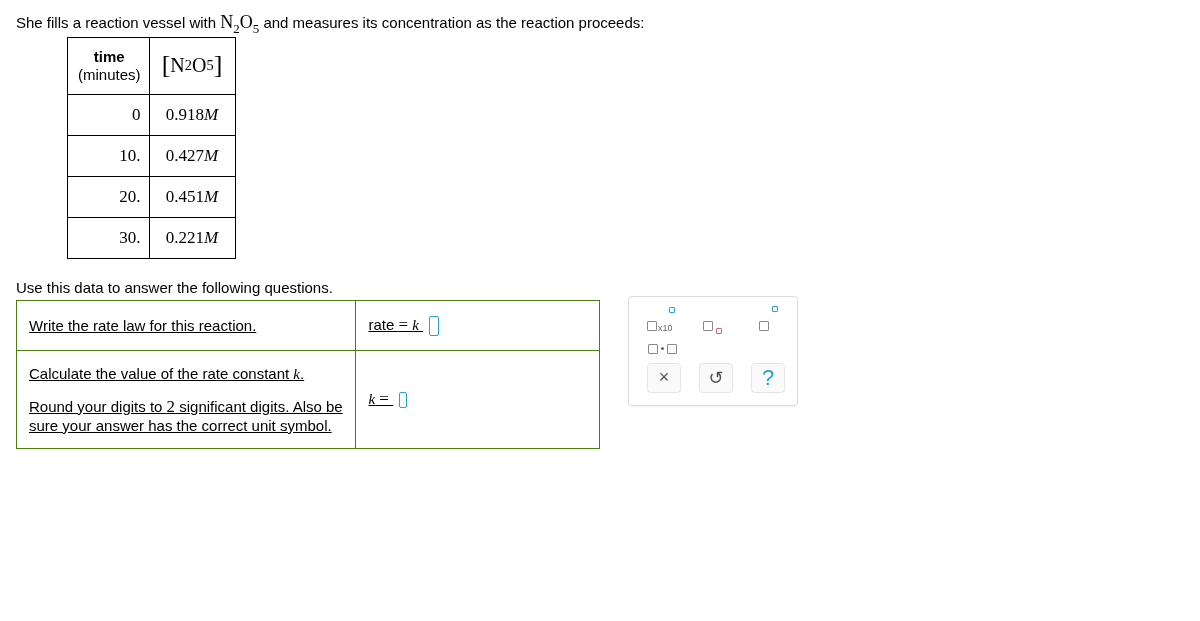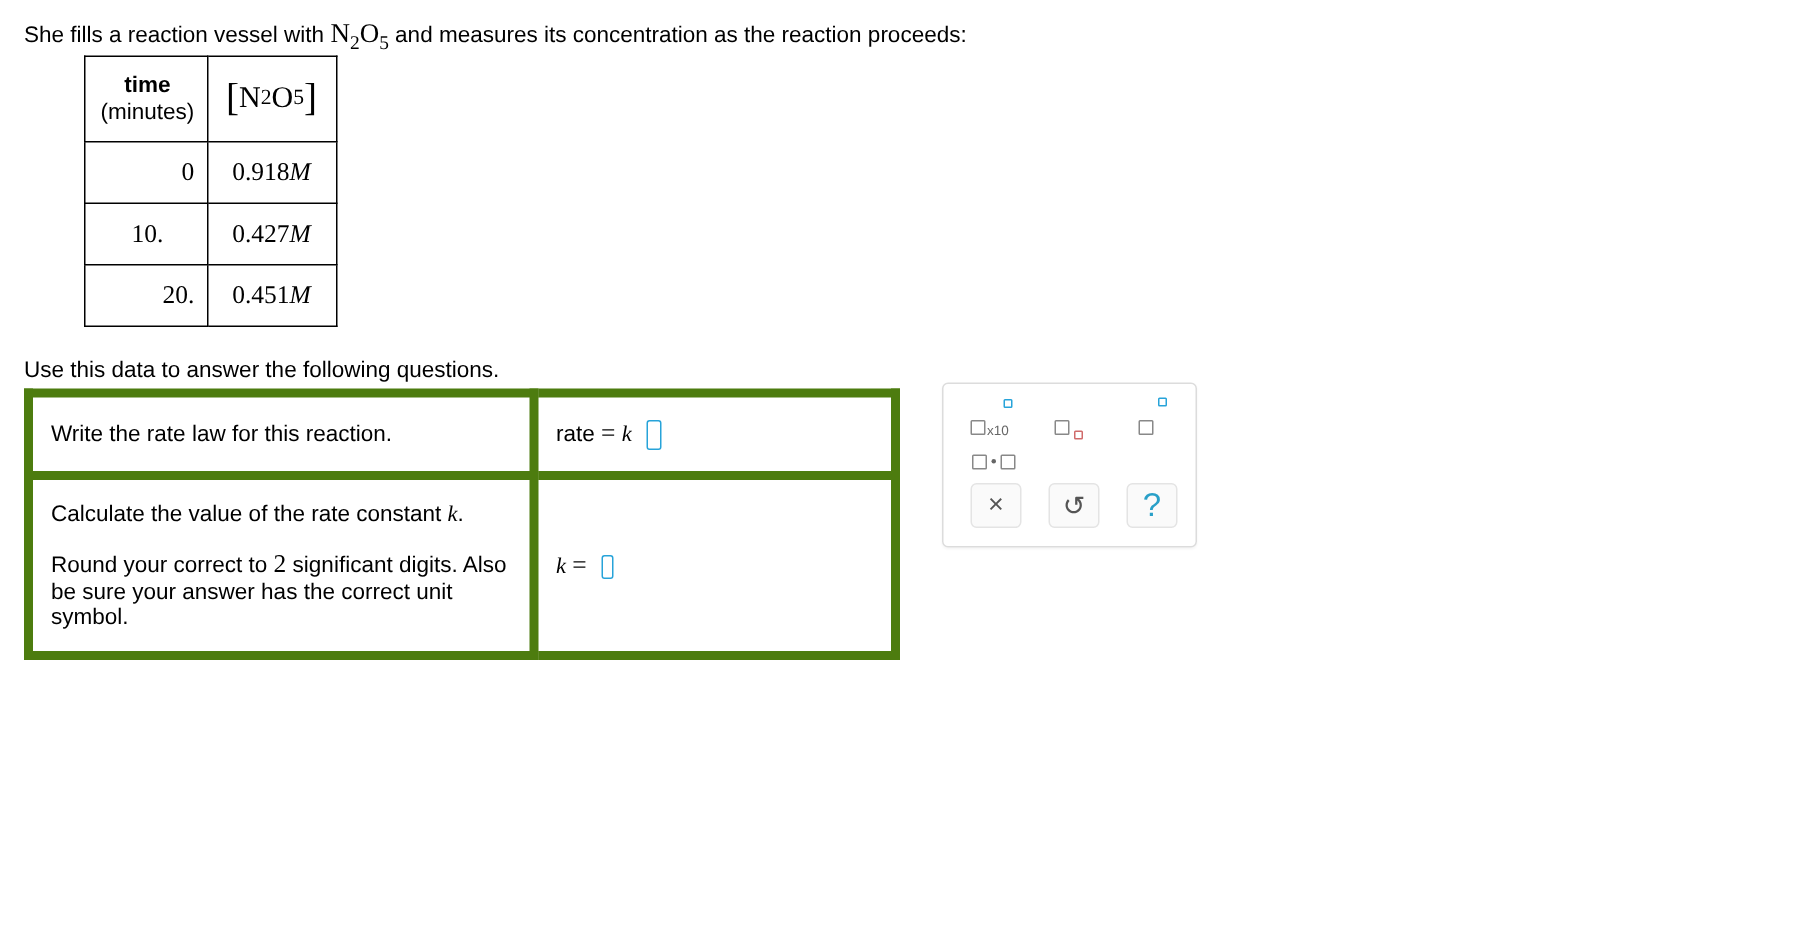--- a/index.html
+++ b/index.html
@@ -10,21 +10,21 @@
     margin: 0;
     padding: 12px 16px;
     width: 1200px;
     background: #fff;
   }
   .intro { }
   .chem-sub { font-size: 0.72em; vertical-align: sub; }
   
   .data-table {
     border-collapse: collapse;
-    margin-left: 40px;
+    margin-left: 51px;
     margin-bottom: 20px;
   }
   .data-table td, .data-table th {
     border: 1px solid #000;
     padding: 10px 10px;
     text-align: center;
     font-weight: normal;
   }
   .data-table th { font-weight: normal; }
   .time-col { width: 80px; text-align: right; padding-right: 8px !important; }
@@ -46,23 +46,24 @@
   .answer-wrap {
     display: flex;
     align-items: flex-start;
     gap: 28px;
   }
   .answer-table {
     border-collapse: collapse;
     width: 584px;
   }
   .answer-table td {
-    border: 6px solid #4d7c0f;
+    border: 1px solid #4d7c0f;
     padding: 14px 12px;
     vertical-align: middle;
+    text-decoration: underline;
   }
   .answer-left { width: 340px; }
   .answer-right { width: 244px; }
   .kital { font-style: italic; font-family: "Times New Roman", serif; }
   
   .input-slot {
     display: inline-block;
     width: 10px;
     height: 20px;
     border: 1px solid #27a3d9;
@@ -181,26 +182,30 @@
             <span class="chem-sub">5</span>
             <span class="bracket">]</span>
       </span>
     </th>
   </tr>
   <tr>
     <td class="time-col serif-num" style="text-align:right;">0</td>
     <td class="conc-col serif-num"><span>0.918</span><span class="italM">M</span></td>
   </tr>
   <tr>
-    <td class="time-col serif-num" style="">10.</td>
+    <td class="time-col serif-num" style="text-align:right;">10.</td>
     <td class="conc-col serif-num"><span>0.427</span><span class="italM">M</span></td>
   </tr>
   <tr>
     <td class="time-col serif-num" style="text-align:right;">20.</td>
     <td class="conc-col serif-num"><span>0.451</span><span class="italM">M</span></td>
+  </tr>
+  <tr>
+    <td class="time-col serif-num" style="text-align:right;">30.</td>
+    <td class="conc-col serif-num"><span>0.221</span><span class="italM">M</span></td>
   </tr>
 </tbody>
   </table>
 
 <div class="prompt2">Use this data to answer the following questions.</div>
 
 <div class="answer-wrap">
   <table class="answer-table">
     <tbody>
         <tr>
@@ -213,21 +218,21 @@
         <span class="kital">k</span>
         <span class="input-slot"></span>
       </td>
     </tr>
     <tr>
       <td class="answer-left">
         <div style="margin-bottom:14px;">
           <span>Calculate the value of the rate constant </span><span class="kital">k</span><span>.</span>
         </div>
         <div>
-          <span>Round your correct to </span><span class="serif-num">2</span><span> significant digits. Also be sure your answer has the correct unit symbol.</span>
+          <span>Round your digits to </span><span class="serif-num">2</span><span> significant digits. Also be sure your answer has the correct unit symbol.</span>
         </div>
       </td>
       <td class="answer-right">
         <span class="kital">k</span><span class="serif-num"> = </span>
         <span class="input-slot small"></span>
       </td>
     </tr>
   </tbody>
     </table>
 

